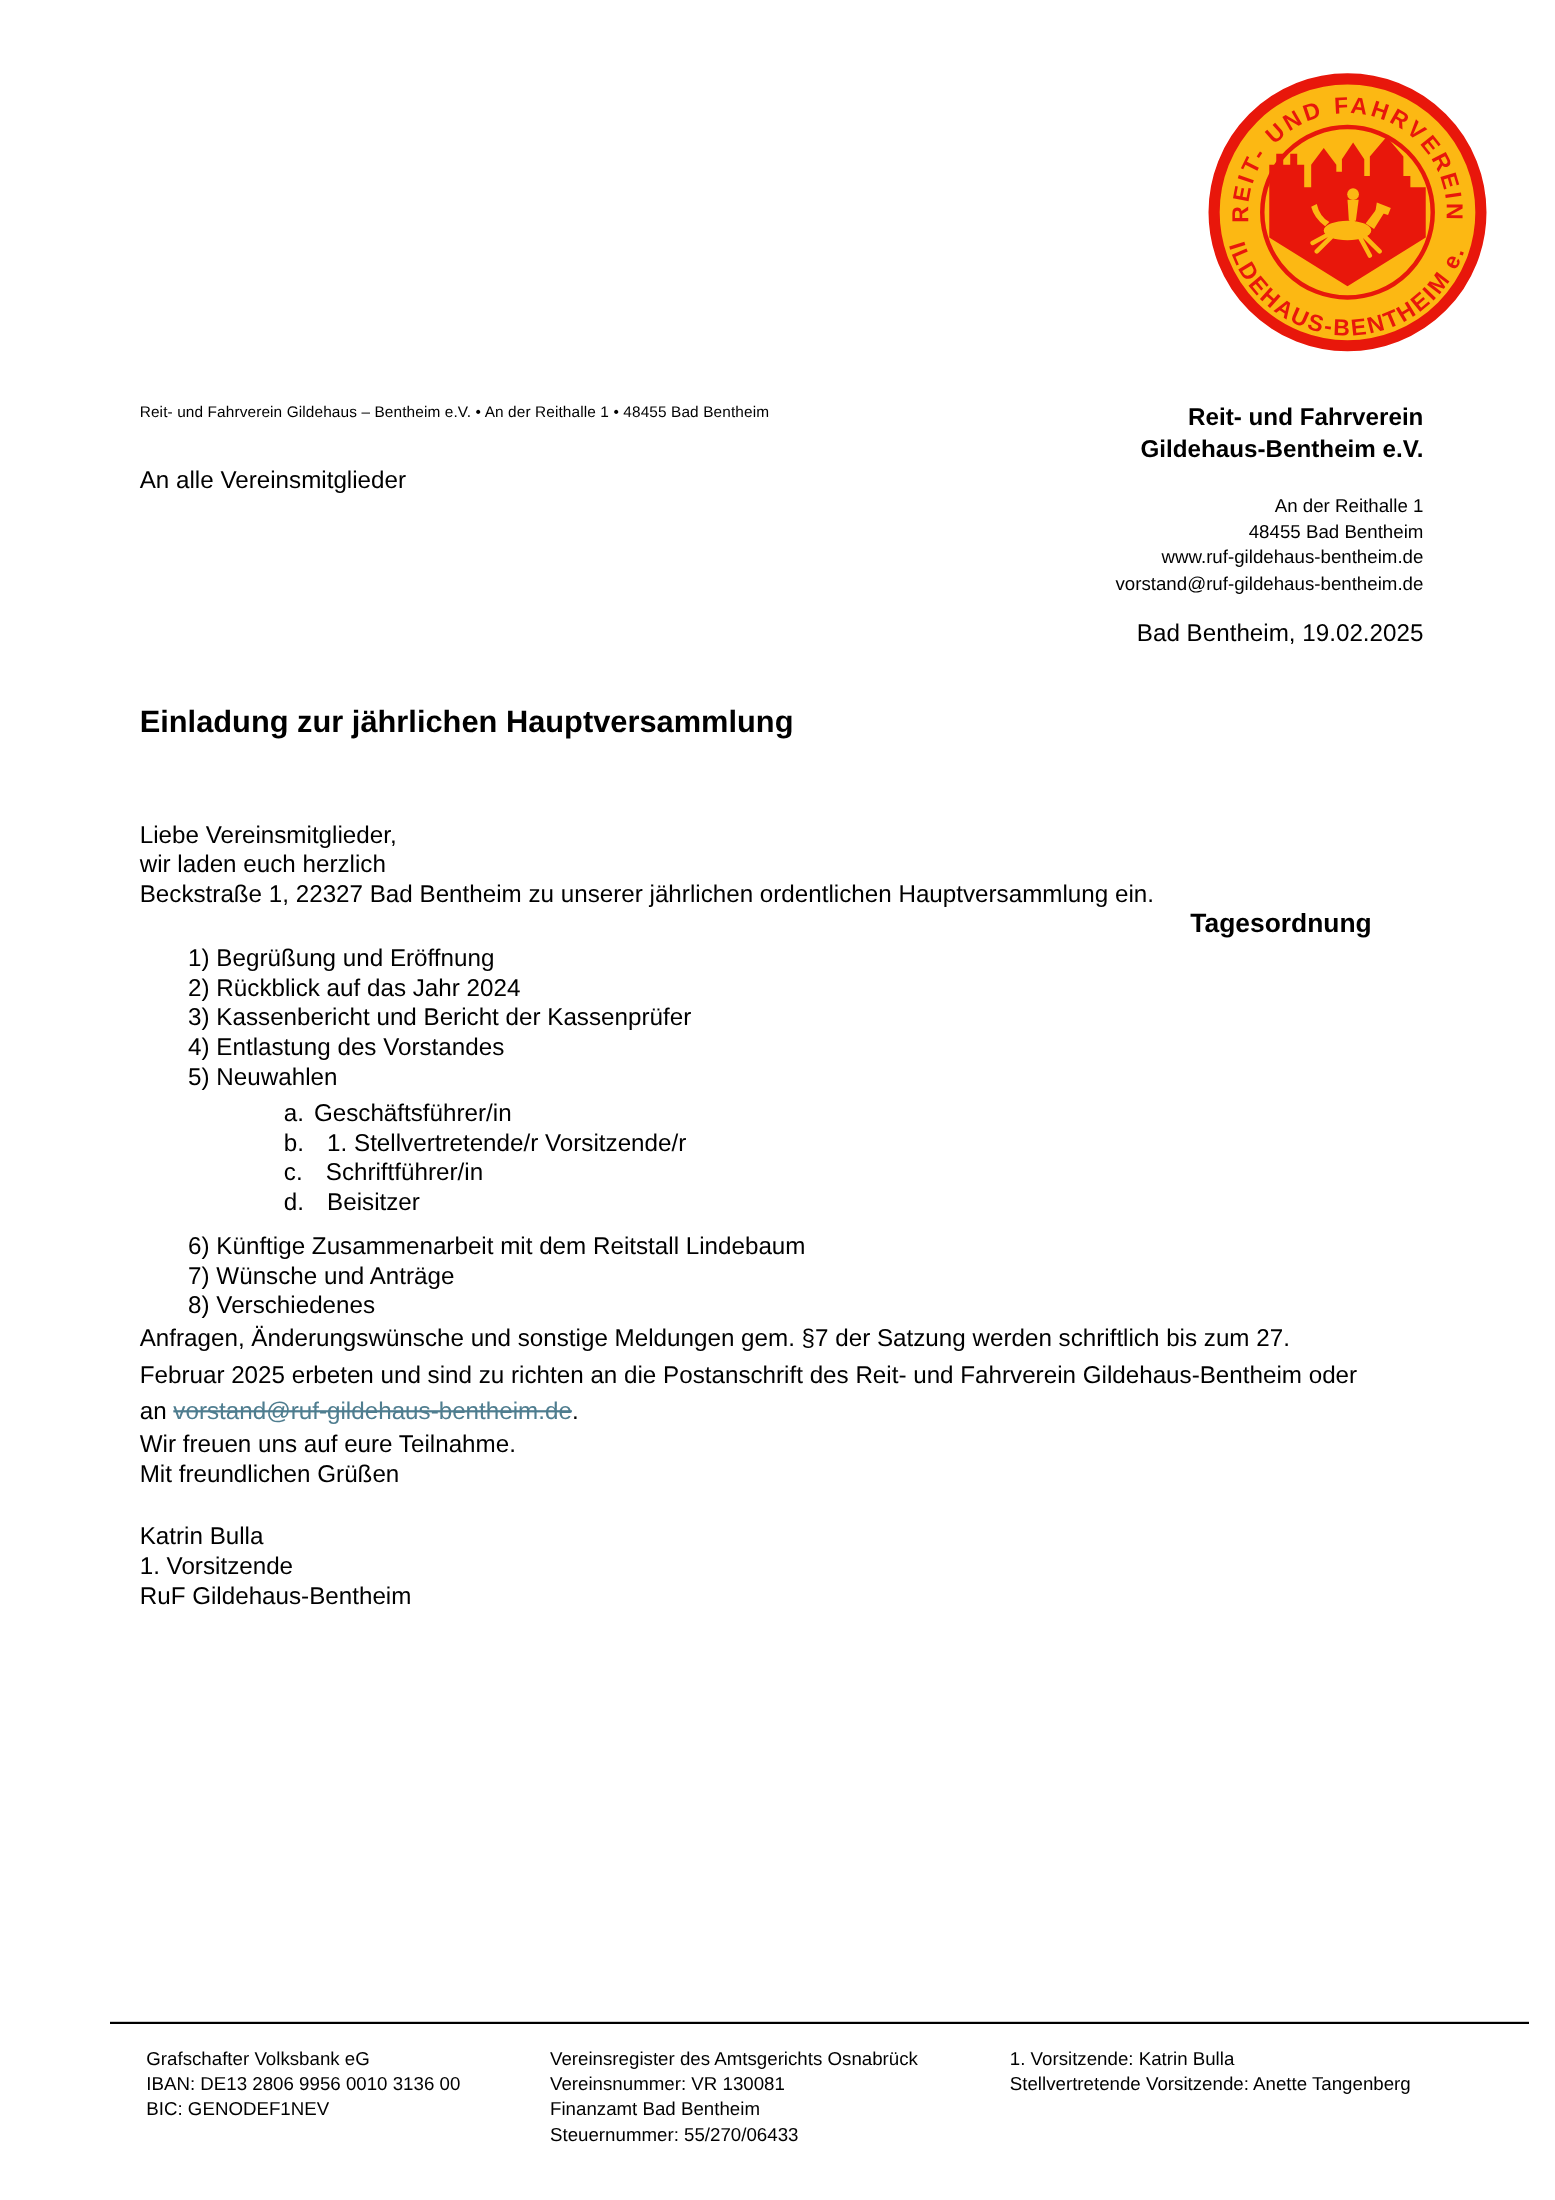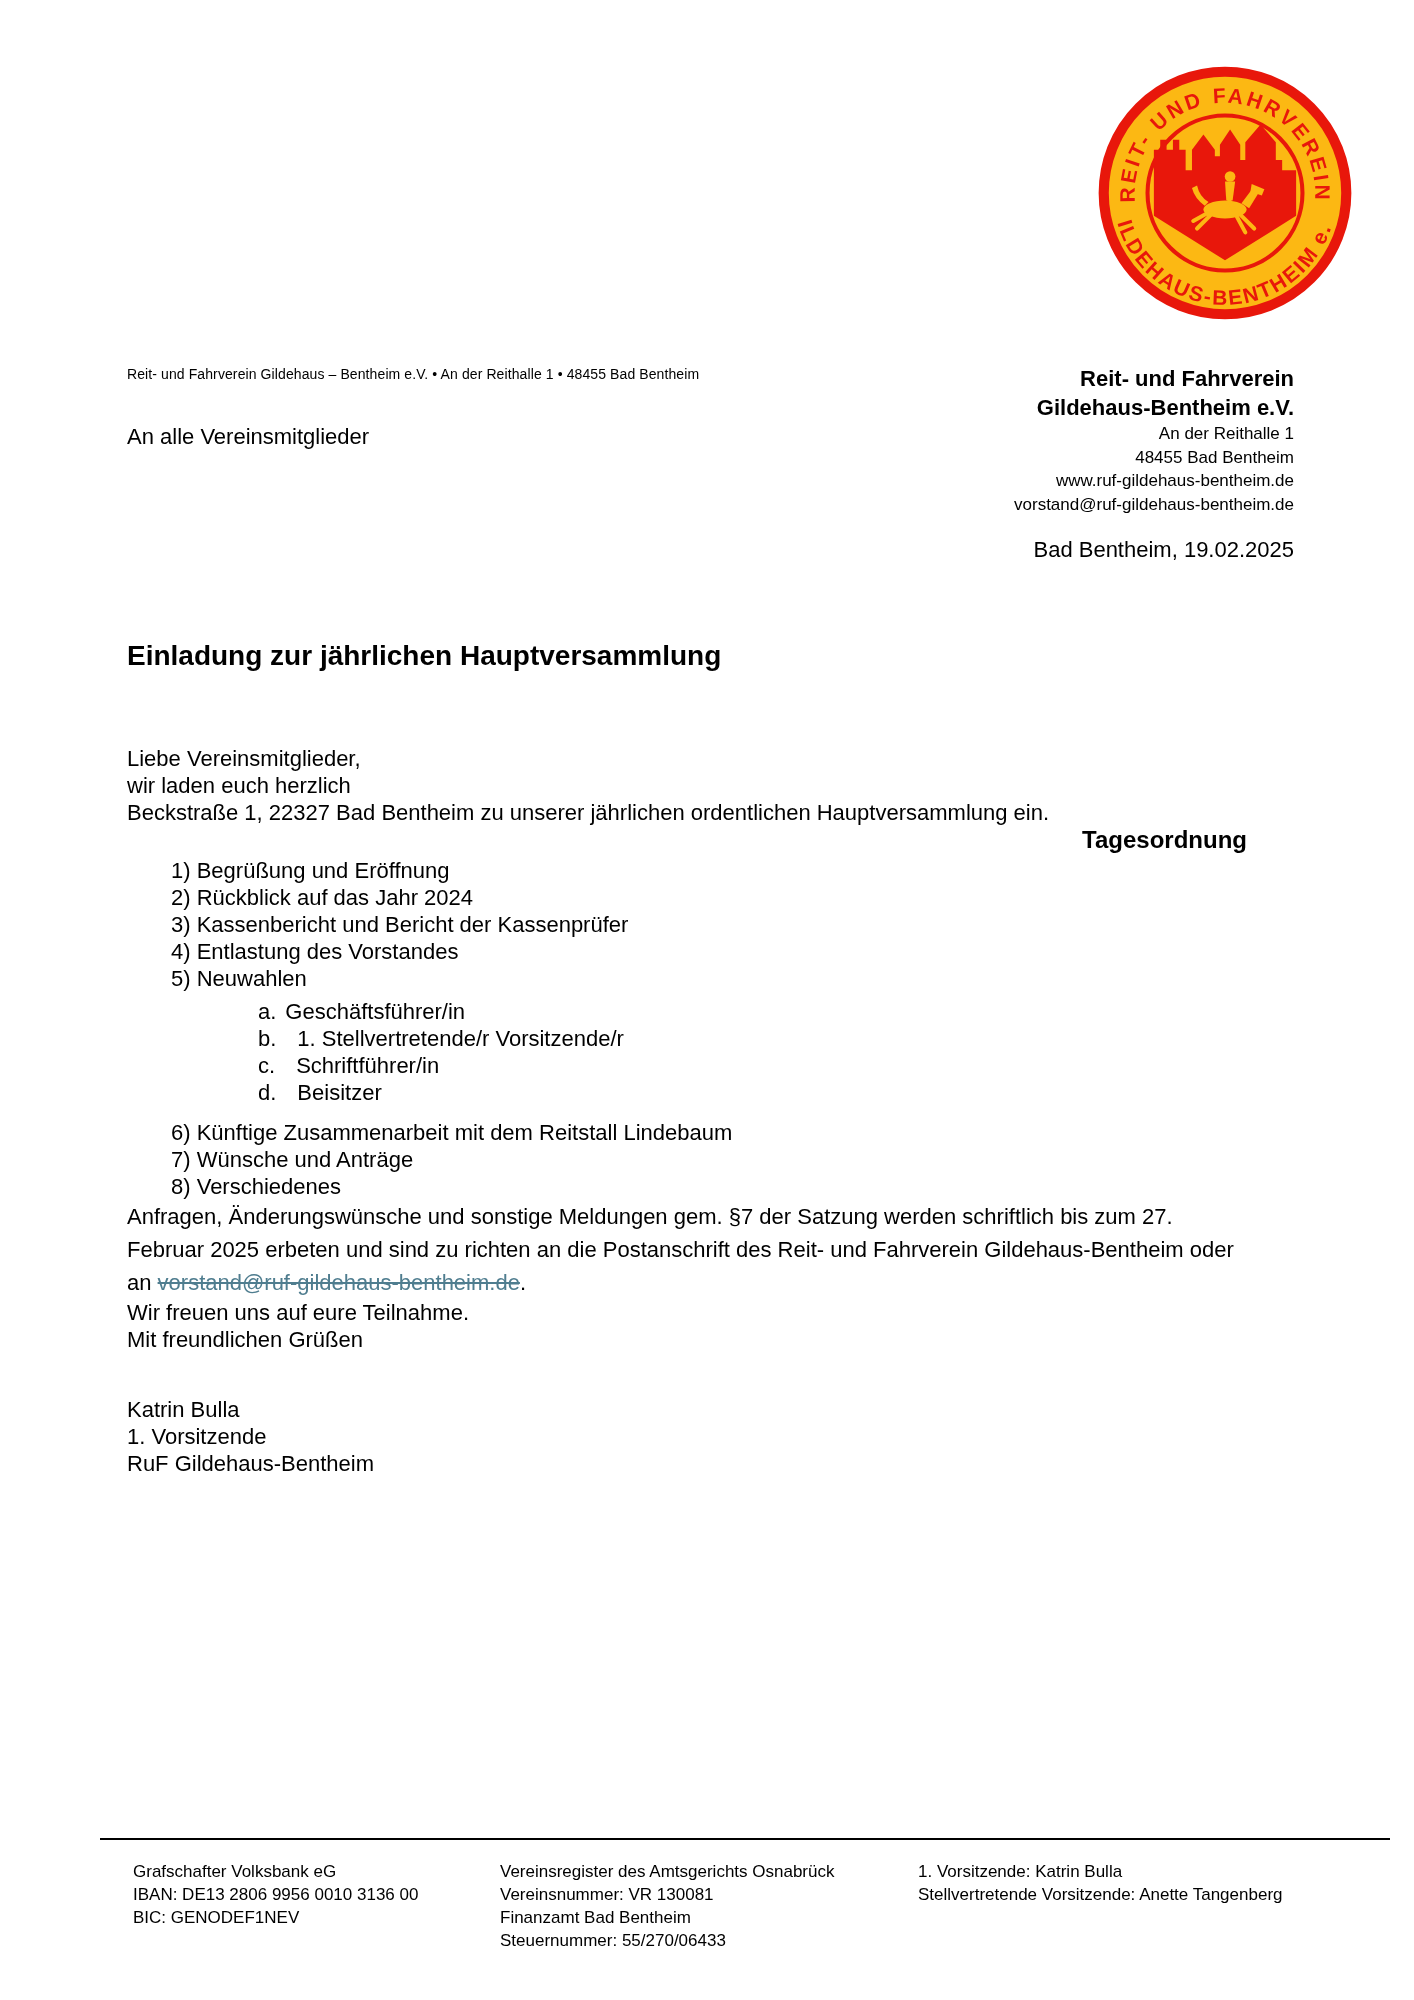--- a/index.html
+++ b/index.html
@@ -12,42 +12,42 @@
     overflow:hidden;
     margin:0 auto;
   }
   .logo{position:absolute;left:1098px;top:66px;width:254px;height:254px;}
 
   .sender-line{position:absolute;left:127px;top:366px;font-size:14px;letter-spacing:0.1px;}
   .recipient{position:absolute;left:127px;top:424px;font-size:22px;}
 
   .org-block{position:absolute;top:364px;right:120px;text-align:right;}
   .org-name{font-size:22px;font-weight:bold;line-height:29px;}
-  .org-address{font-size:17px;line-height:23.5px;}
+  .org-address{margin-top:26px;font-size:17px;line-height:23.5px;}
   .date-line{margin-top:21px;font-size:22px;}
 
   .subject{position:absolute;left:127px;top:640px;margin:0;font-size:28px;font-weight:bold;}
 
   .letter-body{position:absolute;left:127px;top:745px;width:1120px;font-size:22px;line-height:27px;}
   .letter-body p{margin:0;}
   .p-intro{margin-top:25px;}
   .event-line{margin-top:27px;margin-left:85px;font-weight:bold;}
   .location-line{margin-top:30px;}
   .agenda-title{margin-top:25px;font-size:24px;font-weight:bold;line-height:27px;text-align:right;}
   ul.agenda{list-style:none;margin:4px 0 0 0;padding:0 0 0 44px;}
   ul.agenda li{line-height:27px;}
   ul.agenda-sub{list-style:none;margin:6px 0 0 0;padding:0 0 0 131px;}
   ul.agenda-sub li{line-height:27px;}
   .sub-label{margin-right:9px;}
   li.wide .sub-label{margin-right:21px;}
   .request-para{margin-top:22px;line-height:33px;}
   .email-link{color:#4f7d8f;text-decoration:line-through;cursor:pointer;}
   .thanks-line{margin-top:15px;}
   .closing-line{margin-top:57px;}
-  .signature{margin-top:43px;}
+  .signature{margin-top:30px;}
   .signature div{line-height:27px;}
 
   .footer-rule{position:absolute;left:100px;top:1838px;width:1290px;height:2px;background:#000;}
   .footer{position:absolute;left:0;top:1860px;width:1414px;height:130px;font-size:17px;line-height:23px;}
   .footer-col{position:absolute;top:0;}
   .footer-col1{left:133px;width:360px;}
   .footer-col2{left:500px;width:410px;}
   .footer-col3{left:918px;width:480px;}
 </style>
 </head>

